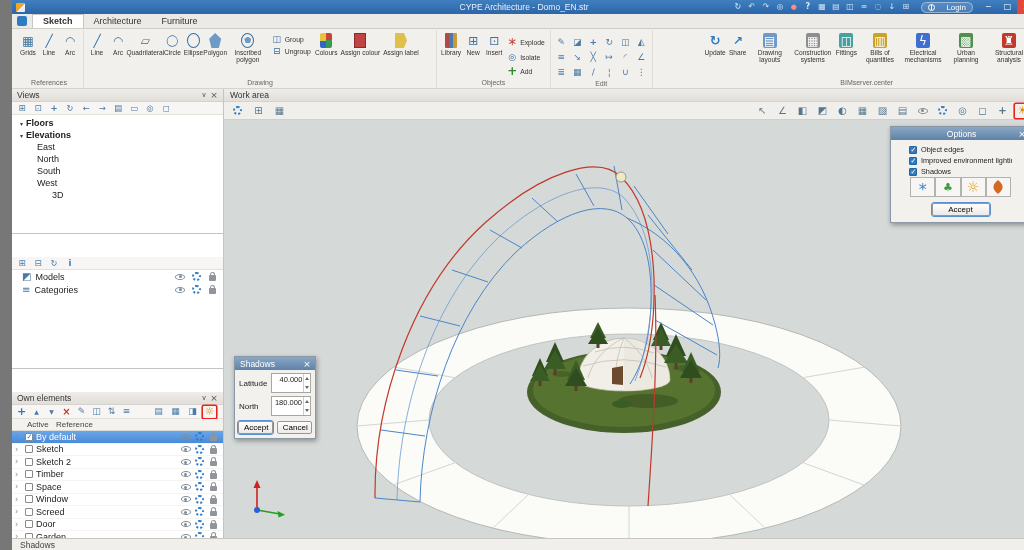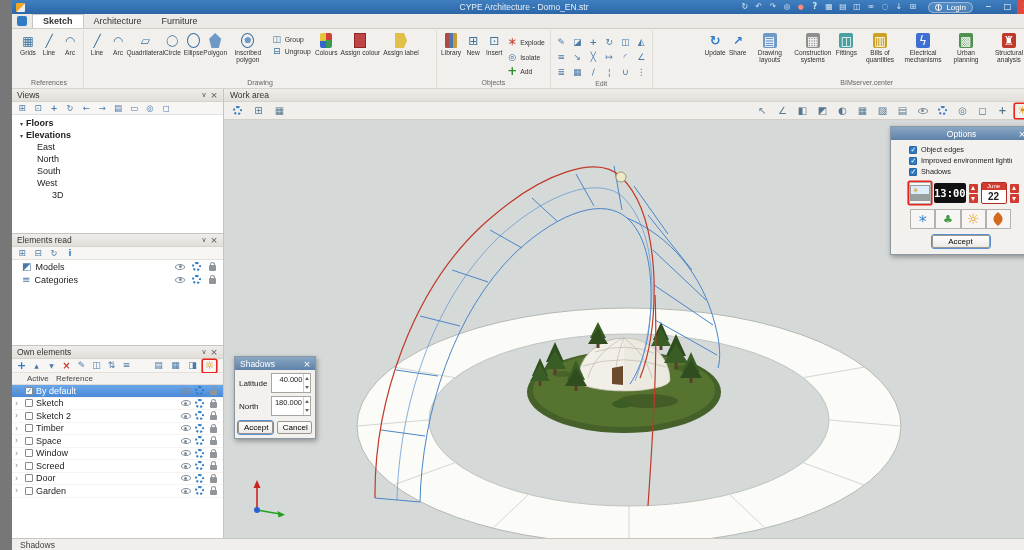--- a/index.html
+++ b/index.html
@@ -7,21 +7,21 @@
 body{font-family:"Liberation Sans",sans-serif;background:#777;}
 .app{position:relative;width:1024px;height:550px;background:#f1efec;overflow:hidden;font-size:9px;color:#222;margin-left:12px;}
 
 .titlebar{position:relative;height:14px;background:linear-gradient(#3f7fc0,#2b66a8);display:flex;align-items:center;padding-left:4px;color:#fff;}
 .app-logo{width:9px;height:9px;background:linear-gradient(135deg,#f5a623 50%,#e9eef4 50%);border-radius:1px;margin-right:6px;}
 .tb-title{position:absolute;left:0;right:0;text-align:center;font-size:8.5px;color:#eaf2fb;pointer-events:none;}
 .tb-right{margin-left:auto;display:flex;align-items:center;z-index:1;}
 .tb-icons{display:flex;gap:3px;margin-right:4px;}
 .tb-icons .tbtn{width:11px;height:12px;display:flex;align-items:center;justify-content:center;}
 .tb-icons .ic{color:#d8e6f5;font-size:8px;}
-.login{display:flex;align-items:center;gap:4px;background:rgba(255,255,255,.14);border:1px solid rgba(255,255,255,.4);border-radius:7px;padding:0 6px;height:11px;font-size:8px;margin:0 6px;}
+.login{display:flex;align-items:center;gap:11px;background:rgba(255,255,255,.14);border:1px solid rgba(255,255,255,.4);border-radius:7px;padding:0 6px;height:11px;font-size:8px;margin:0 6px;}
 .ic-globe{width:7px;height:7px;border:1px solid #fff;border-radius:50%;position:relative;display:inline-block;}
 .ic-globe::after{content:"";position:absolute;left:2px;top:0;bottom:0;width:1px;background:#fff;}
 .winbtns{display:flex;}
 .winbtns .tbtn{width:19px;height:14px;display:flex;align-items:center;justify-content:center;}
 .winbtns .ic{color:#fff;font-size:8px;}
 .winbtns .tbtn:last-child{background:#e0483c;}
 
 .tabbar{height:15px;background:#eceae7;border-bottom:1px solid #d0cdc8;display:flex;align-items:flex-end;padding-left:2px;}
 .tab-appicon{width:10px;height:10px;margin:0 5px 2px 3px;background:#2f7bc4;border-radius:2px;}
 .tab{padding:1px 10px 2px;font-size:9px;color:#333;}
@@ -58,21 +58,21 @@
 .ic-eye::after{content:"";position:absolute;width:3px;height:3px;border-radius:50%;background:#7e8c99;left:2.5px;top:0.8px;}
 .ic-lock{width:7px;height:5.5px;background:#8f959b;border-radius:1px;position:relative;margin-top:3px;}
 .ic-lock::before{content:"";position:absolute;top:-3.5px;left:1.2px;width:3px;height:3.5px;border:1.1px solid #8f959b;border-bottom:none;border-radius:2.5px 2.5px 0 0;}
 .ic-ast{transform:translateY(3px);}
 .ic-leaf{width:10px;height:10px;background:#d2691e;border-radius:0 60% 0 60%;transform:rotate(45deg);}
 .ic-sunshadow{width:20px;height:16px;background:linear-gradient(#dceefb 58%,#98a0a0 58%);border:1px solid #999;position:relative;}
 .ic-sunshadow::before{content:"☀";position:absolute;left:1px;top:0px;font-size:8px;color:#e8a000;font-family:"DejaVu Sans",sans-serif;}
 .red-hi{box-shadow:0 0 0 1.6px #e8241c;border-radius:1px;}
 
 .main{display:flex;height:449px;}
-.leftcol{width:212px;border-right:1px solid #c7c4bf;display:flex;flex-direction:column;background:#fff;}
+.leftcol{width:212px;border-right:1px solid #c7c4bf;display:flex;flex-direction:column;background:#fff;gap:23px;}
 .panel{display:flex;flex-direction:column;border-bottom:1px solid #c7c4bf;background:#fff;overflow:hidden;}
 .panel.views{height:145px;}
 .panel.eread{height:112px;}
 .panel.own{flex:1;border-bottom:none;}
 .phead{height:13px;flex:none;background:linear-gradient(#efedea,#e2dfda);display:flex;align-items:center;padding:0 4px 0 5px;font-size:8.5px;color:#333;border-bottom:1px solid #d6d3ce;}
 .phead .sp,.errow .sp,.orow .sp,.frow .sp{flex:1;}
 .ph-ch::before{content:"∨";font-size:7px;color:#555;font-family:"DejaVu Sans",sans-serif;}
 .ph-x::before{content:"×";font-size:9px;color:#555;font-family:"DejaVu Sans",sans-serif;}
 .ph-ch,.ph-x{display:inline-flex;align-items:center;justify-content:center;width:10px;height:11px;}
 .ptool{height:13px;flex:none;display:flex;align-items:center;gap:4px;padding:0 4px;border-bottom:1px solid #e4e1dc;background:#f7f6f4;}
@@ -506,26 +506,20 @@
               <span>West</span>
             </div>
             <div class="trow" style="padding-left: 31px;">
               <span class="tw"></span>
               <span>3D</span>
             </div>
           </div>
       </section>
 
       <section class="panel eread">
-        <div class="phead">
-          <span>Elements read</span>
-          <span class="sp"></span>
-          <span class="ph-ch"></span>
-          <span class="ph-x"></span>
-        </div>
         <div class="ptool">
             <span class="tbtn">
               <span class="ic">⊞</span>
             </span>
             <span class="tbtn">
               <span class="ic">⊟</span>
             </span>
             <span class="tbtn">
               <span class="ic">↻</span>
             </span>
@@ -963,40 +957,20 @@
                 </div>
                 <div class="ckrow">
                   <span class="cb on"></span>
                   <span>Improved environment lighting (SSAO)</span>
                 </div>
                 <div class="ckrow">
                   <span class="cb on"></span>
                   <span>Shadows</span>
                 </div>
               </div>
-            <div class="opt-ctrls">
-              <span class="shadowbtn red-hi">
-                  <span class="ic-sunshadow"></span>
-                </span>
-              <div class="timebox">
-                  <span>13:00</span>
-                </div>
-              <div class="spincol">
-                  <span class="sp-up"></span>
-                  <span class="sp-dn"></span>
-                </div>
-              <div class="datebox">
-                <div class="date-month">June</div>
-                <div class="date-day">22</div>
-              </div>
-              <div class="spincol">
-                  <span class="sp-up"></span>
-                  <span class="sp-dn"></span>
-                </div>
-            </div>
             <div class="opt-seasons">
                 <span class="tbtn">
                   <span class="ic ic-ast" style="color: rgb(58, 134, 212); font-size: 16px;">*</span>
                 </span>
                 <span class="tbtn">
                   <span class="ic" style="color: rgb(62, 154, 62); font-size: 11px;">♣</span>
                 </span>
                 <span class="tbtn">
                   <span class="ic" style="color: rgb(230, 149, 0); font-size: 14px;">☼</span>
                 </span>

